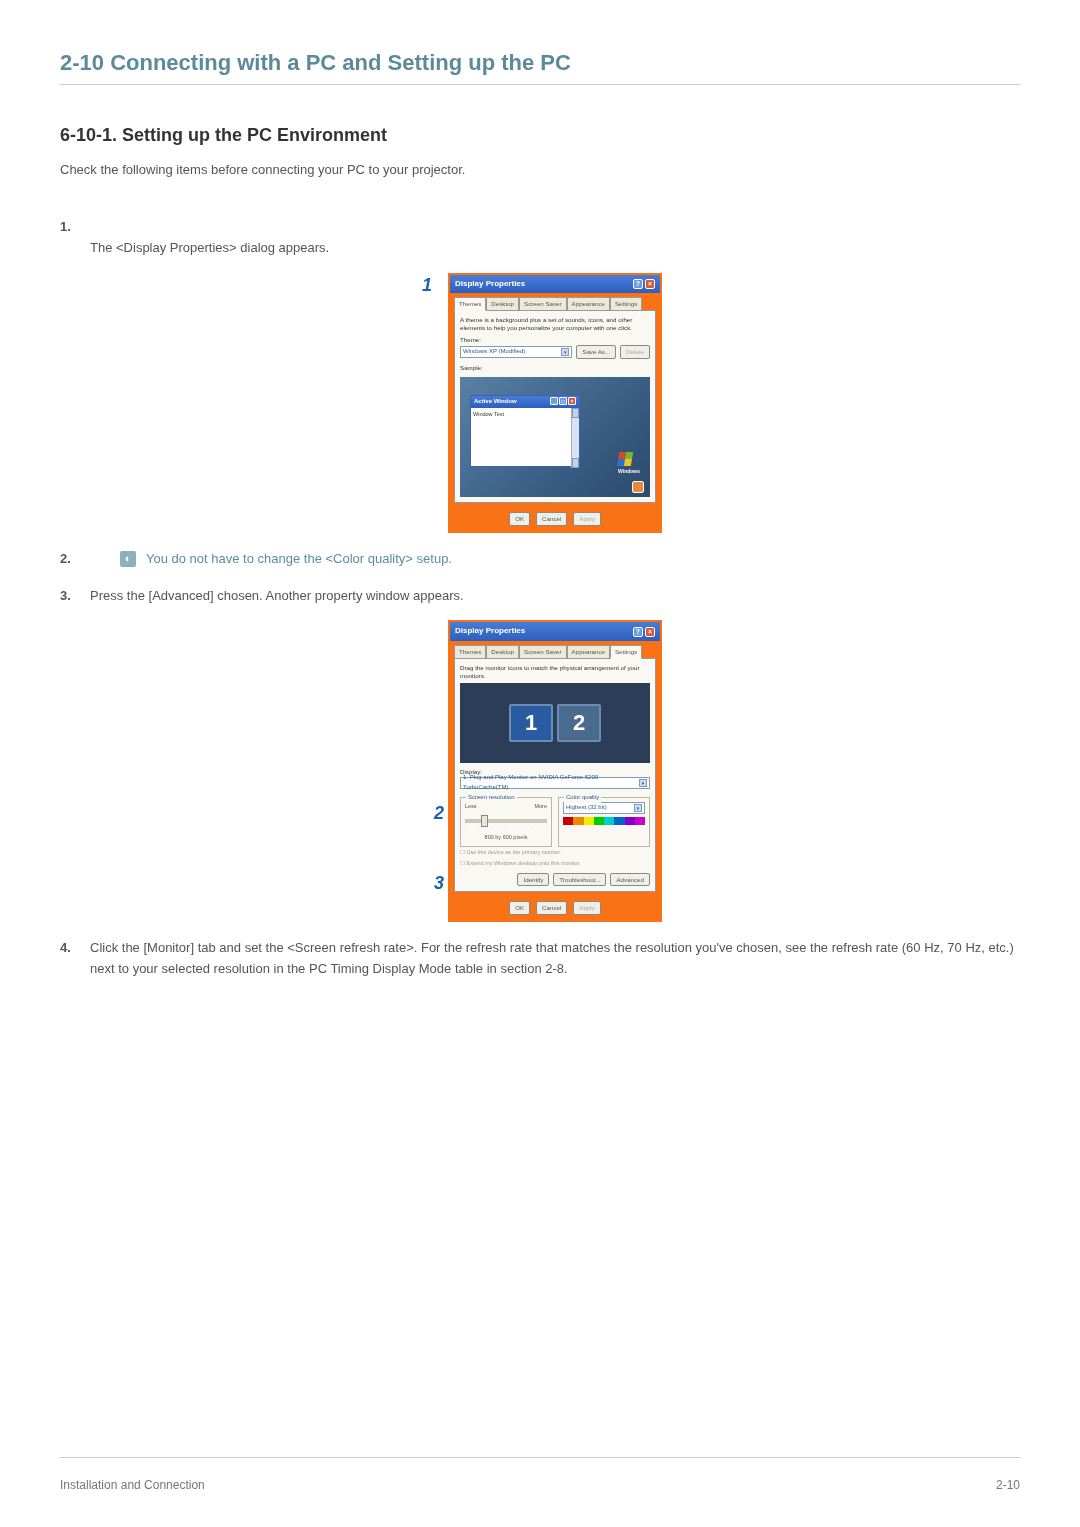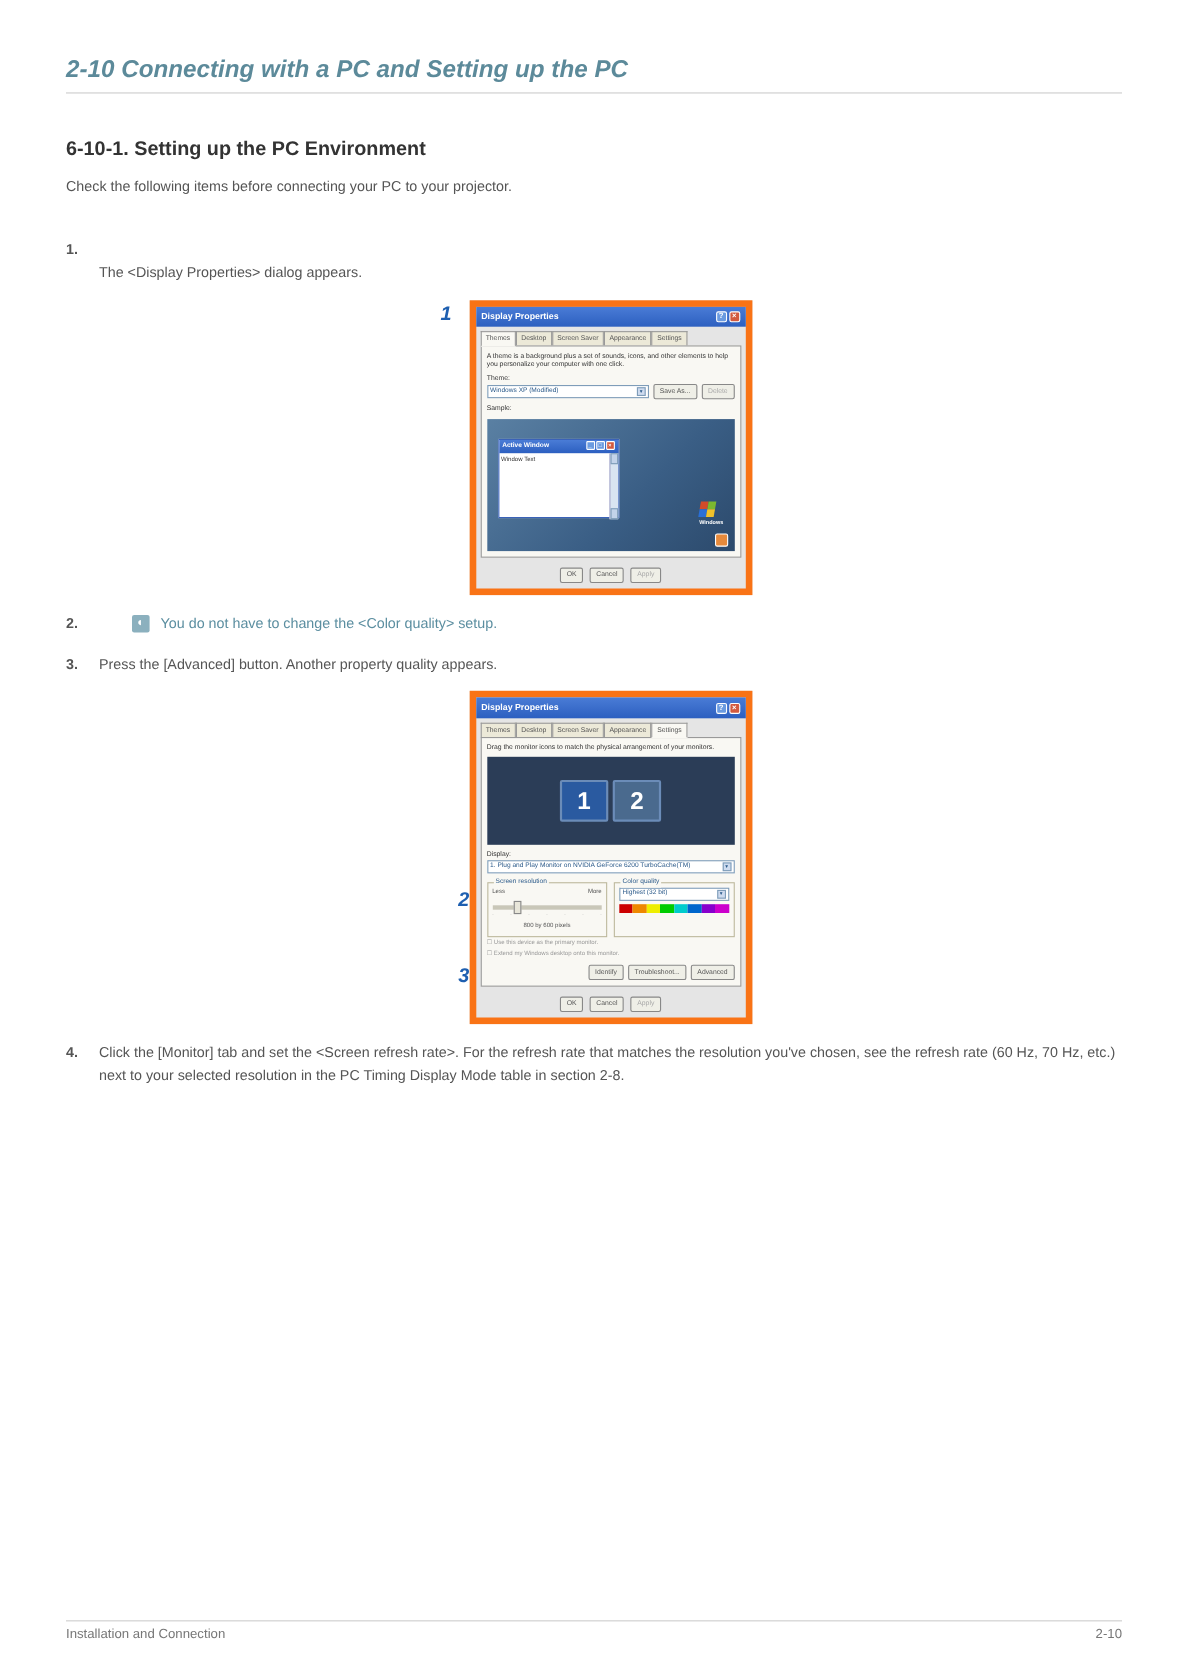--- a/index.html
+++ b/index.html
@@ -12,21 +12,20 @@
     padding: 50px 60px 40px 60px;
     color: #333;
   }
   .section-title {
     color: #5c8a9a;
     font-size: 22px;
     font-weight: bold;
     padding-bottom: 8px;
     border-bottom: 1px solid #ccc;
     margin-bottom: 40px;
-    font-style: italic;
   }
   .subsection-title {
     color: #333;
     font-size: 18px;
     font-weight: bold;
     margin-bottom: 16px;
   }
   .intro {
     font-size: 13px;
     color: #555;
@@ -69,23 +68,23 @@
     justify-content: center;
     color: #fff;
     font-size: 11px;
   }
   .figure {
     display: flex;
     justify-content: center;
     margin: 14px 0;
   }
   .dlg {
-    width: 257px;
-    border: 6px solid #f97316;
-    background: #e5e5e5;
+    width: 214px;
+    border: 2px solid #f97316;
+    background: #f97316;
     font-size: 7px;
     position: relative;
   }
   .dlg-title {
     background: linear-gradient(#4a7cd6, #2c5fc0);
     color: #fff;
     font-weight: bold;
     padding: 3px 5px;
     display: flex;
     justify-content: space-between;
@@ -227,21 +226,21 @@
     font-size:18px;
     font-weight:bold;
     font-style:italic;
   }
 
   .footer {
     position:absolute;
     bottom:35px;
     left:60px; right:60px;
     border-top:1px solid #ccc;
-    padding-top:4px;
+    padding-top:20px;
     display:flex;
     justify-content:space-between;
     font-size:12px;
     color:#777;
   }
 </style>
 </head>
 <body>
 
 <h1 class="section-title">2-10  Connecting with a PC and Setting up the PC</h1>
@@ -323,21 +322,21 @@
   </li>
 
   <li>
     <div class="note">
       <div class="note-icon">◐</div>
       <span>You do not have to change the &lt;Color quality&gt; setup.</span>
     </div>
   </li>
 
   <li>
-    <span>Press the [Advanced] button. Another property quality appears.</span>
+    <span>Press the [Advanced] chosen. Another property window appears.</span>
 
     <div class="figure">
       <div style="position:relative;">
         <div class="dlg">
           <div class="dlg-title">
             <span>Display Properties</span>
             <div class="dlg-title-ctrls">
               <span class="ctrl help">?</span>
               <span class="ctrl close">×</span>
             </div>

